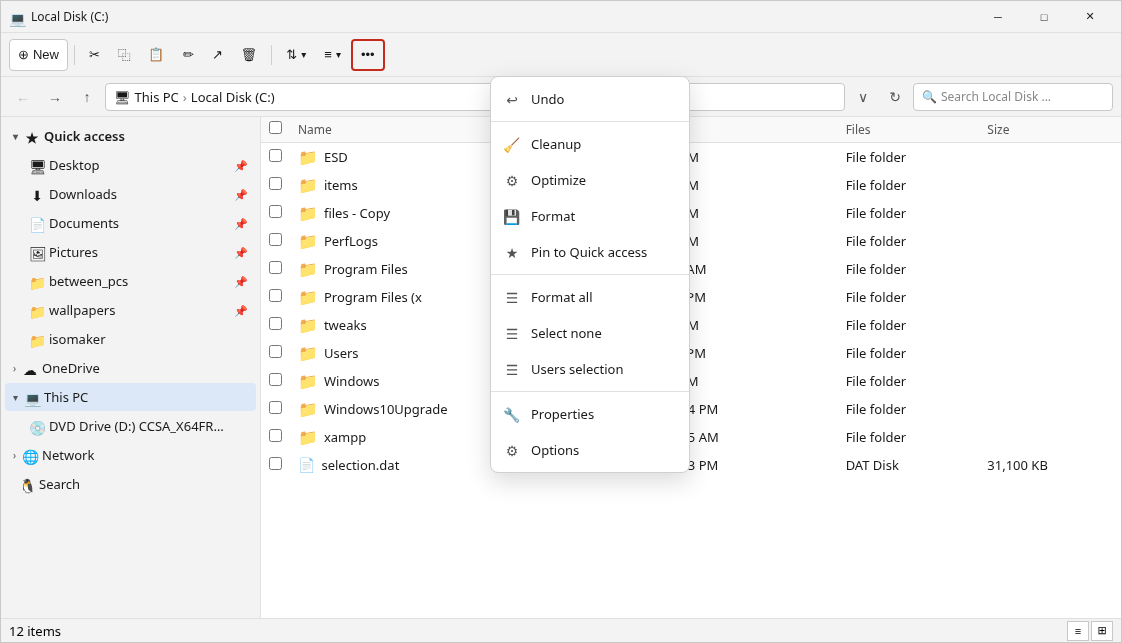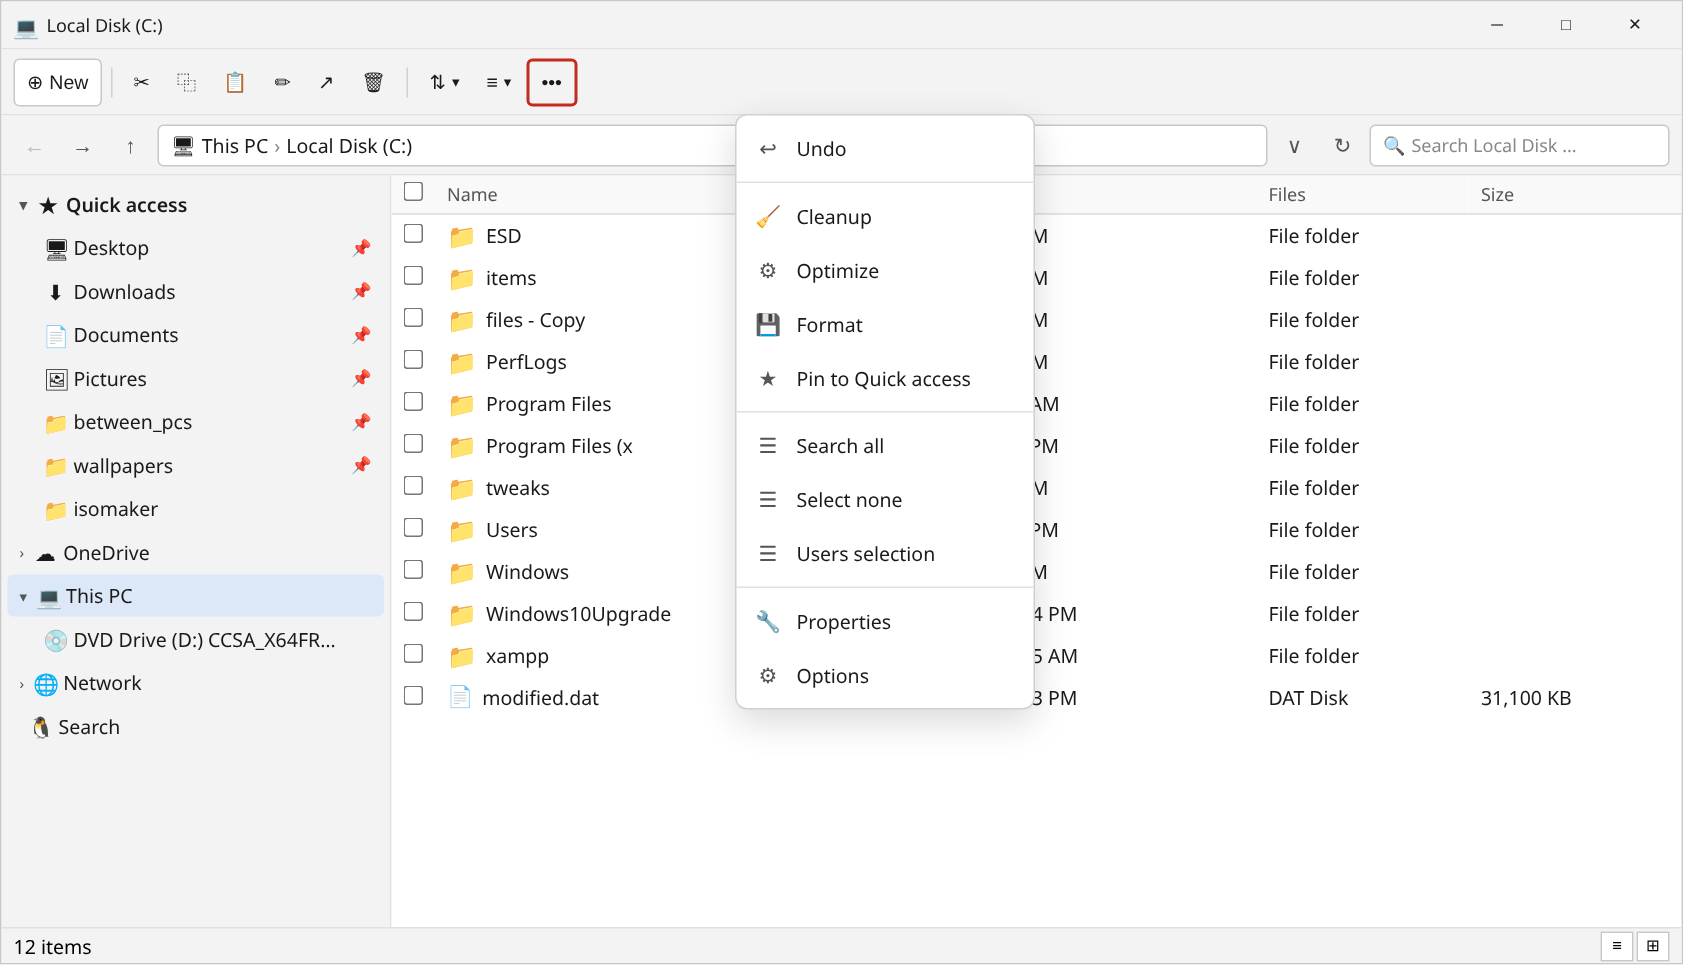--- a/index.html
+++ b/index.html
@@ -569,21 +569,21 @@
     </td>
     <td>5/14/2021 8:05 AM</td>
     <td>File folder</td>
     <td></td>
   </tr>
             <tr>
     <td class="check-col"><input type="checkbox" style=""></td>
     <td>
       <div class="file-name-cell">
         <span class="file-icon">📄</span>
-        <span>modified.dat</span>
+        <span>selection.dat</span>
       </div>
     </td>
     <td>6/21/2021 1:23 PM</td>
     <td>DAT Disk</td>
     <td>31,100 KB</td>
   </tr>
           </tbody>
       </table>
     </div>
   </div>
@@ -615,21 +615,21 @@
       <span class="menu-icon">💾</span>
       <span>Format</span>
     </div>
     <div class="menu-item">
       <span class="menu-icon">★</span>
       <span>Pin to Quick access</span>
     </div>
     <div class="menu-divider"></div>
     <div class="menu-item">
       <span class="menu-icon">☰</span>
-      <span>Search all</span>
+      <span>Format all</span>
     </div>
     <div class="menu-item">
       <span class="menu-icon">☰</span>
       <span>Select none</span>
     </div>
     <div class="menu-item">
       <span class="menu-icon">☰</span>
       <span>Users selection</span>
     </div>
     <div class="menu-divider"></div>

